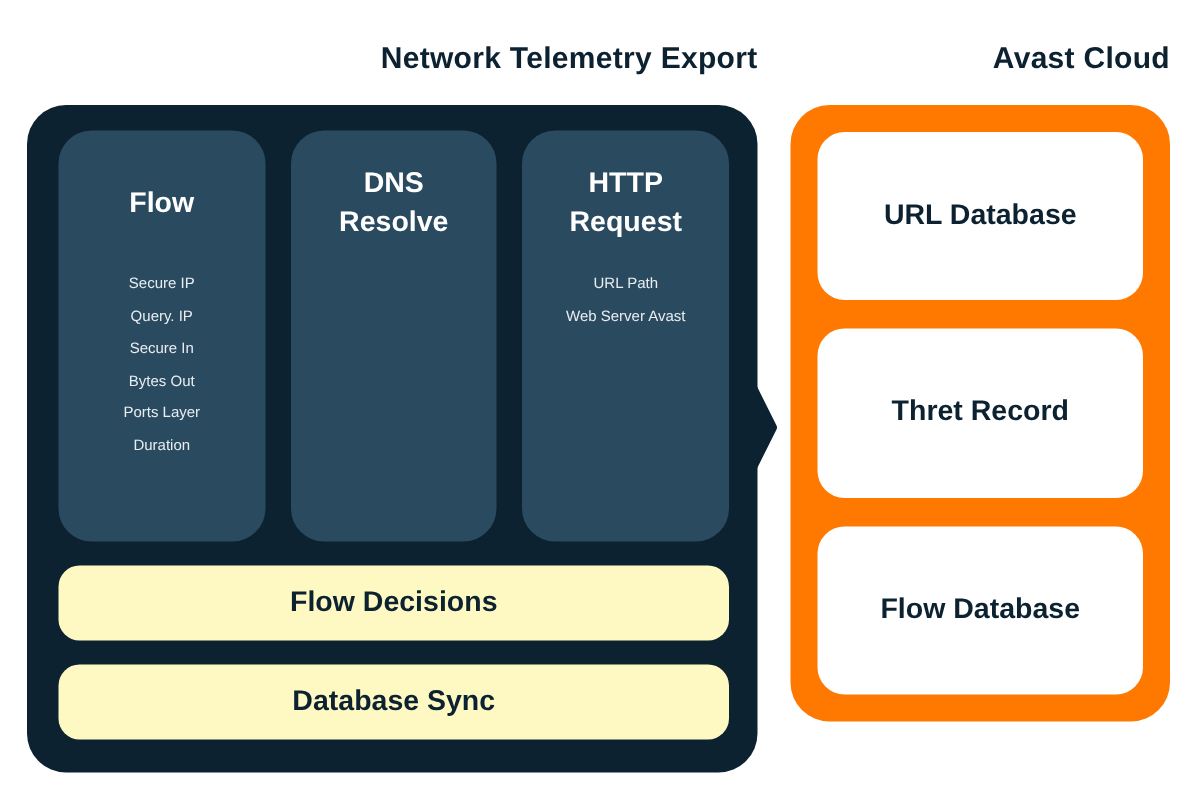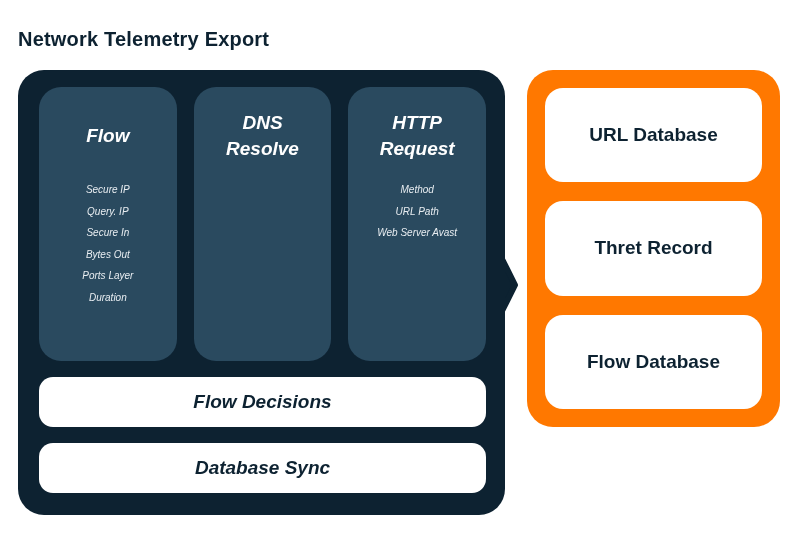--- a/index.html
+++ b/index.html
@@ -9,42 +9,41 @@
     height: 534px;
     background: #ffffff;
     font-family: "Liberation Sans", sans-serif;
     overflow: hidden;
   }
 
   
   .panel-title {
     position: absolute;
     top: 28px;
-    text-align: left;
+    text-align: right;
     font-weight: bold;
     font-size: 20px;
     color: #0d2231;
     letter-spacing: 0.2px;
   }
   .panel-title.left  { left: 18px;  width: 487px; }
   .panel-title.right { left: 527px; width: 253px; }
 
   
   .dark-panel {
     position: absolute;
     left: 18px; top: 70px;
     width: 487px; height: 445px;
     background: #0d2231;
     border-radius: 26px;
     box-sizing: border-box;
     padding: 17px 19px 22px 21px;
     display: flex;
     flex-direction: column;
     gap: 16px;
-    font-style: italic;
   }
   .columns {
     flex: 1;
     display: flex;
     gap: 17px;
     min-height: 0;
   }
   .column {
     flex: 1;
     background: #2a4a5f;
@@ -68,21 +67,21 @@
   .column-items { margin-top: 10px; }
   .column-item {
     font-size: 10px;
     line-height: 1.45;
     color: #e8edf1;
     margin: 0 12px 7px 12px;
   }
 
   .wide-bar {
     height: 50px;
-    background: #ffffff;
+    background: #fef9c3;
     border-radius: 14px;
     display: flex;
     align-items: center;
     justify-content: center;
     font-weight: bold;
     font-size: 19px;
     color: #0d2231;
   }
 
   
@@ -91,21 +90,21 @@
     right: -15px;
     top: 185px;
     width: 18px;
     height: 60px;
   }
 
   
   .orange-panel {
     position: absolute;
     left: 527px; top: 70px;
-    width: 253px; height: 357px;
+    width: 253px; height: 411px;
     background: #ff7800;
     border-radius: 26px;
     box-sizing: border-box;
     padding: 18px;
     display: flex;
     flex-direction: column;
     gap: 19px;
     justify-content: space-between;
   }
   .cloud-card {
@@ -121,20 +120,21 @@
     text-align: center;
   }
 </style>
 </head>
 <body>
 
 <div class="stage">
 
   <div class="panel-title left">Network Telemetry Export</div>
 
+  <div class="panel-title right">Avast Cloud</div>
 
   <div class="dark-panel">
     <div class="columns">
 
       <div class="column">
         <div class="column-heading">Flow</div>
         <div class="column-items">
           <div class="column-item">Secure IP</div>
           <div class="column-item">Query. IP</div>
           <div class="column-item">Secure In</div>
@@ -144,21 +144,20 @@
         </div>
       </div>
 
       <div class="column">
         <div class="column-heading">DNS Resolve</div>
       </div>
 
       <div class="column">
         <div class="column-heading">HTTP Request</div>
         <div class="column-items">
-          <div class="column-item">Method</div>
           <div class="column-item">URL Path</div>
           <div class="column-item">Web Server Avast</div>
         </div>
       </div>
 
     </div>
 
     <div class="wide-bar">Flow Decisions</div>
     <div class="wide-bar">Database Sync</div>
 

